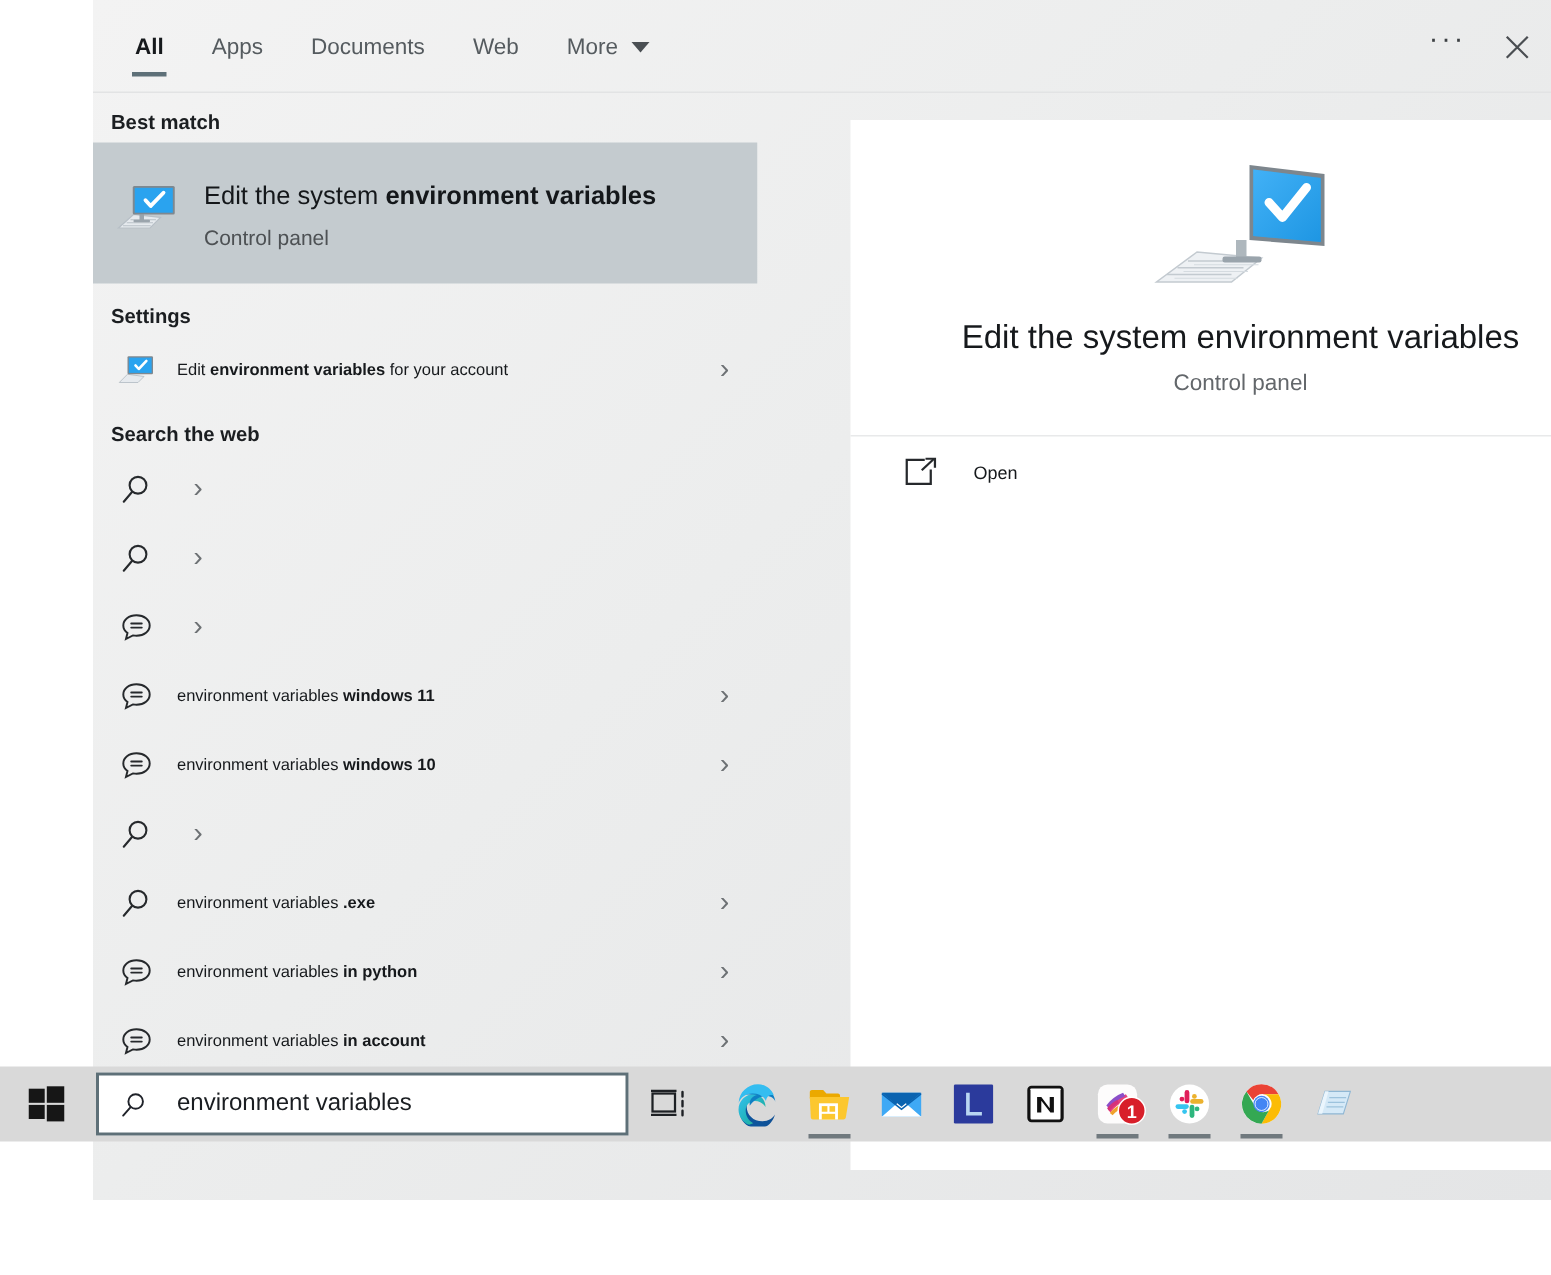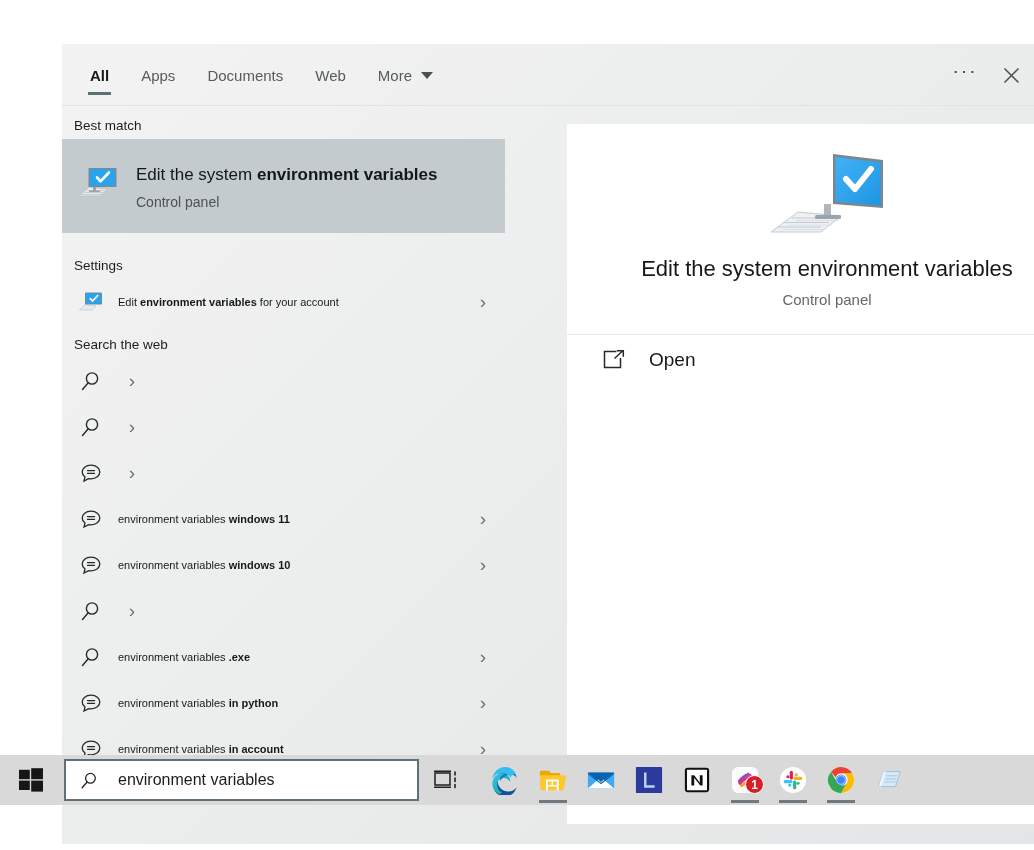--- a/index.html
+++ b/index.html
@@ -2,21 +2,21 @@
 <html><head>
 <meta charset="utf-8">
 <style>
   * { box-sizing: border-box; margin: 0; padding: 0; }
   html, body {
     width: 1034px; height: 850px;
     font-family: "Liberation Sans", sans-serif;
     background: #ffffff;
     overflow: hidden;
   }
-  #root { position: relative; width: 1034px; height: 761px; margin-top: 44px; }
+  #root { position: relative; width: 1034px; height: 761px; }
 
   
   .flyout {
     position: absolute; left: 62px; top: 0; width: 972px; height: 800px;
     background: linear-gradient(135deg,#f3f3f3 0%,#eceded 45%,#e4e5e6 100%);
     overflow: hidden;
   }
 
   
   .tabbar {
@@ -46,24 +46,24 @@
   }
   .winbtn.more { font-size: 19px; letter-spacing: 2px; line-height: 8px; padding-bottom: 8px; }
   .winbtn.close svg { display: block; }
 
   
   .results {
     position: absolute; left: 0; top: 62px; width: 443px; height: 738px;
     overflow: hidden;
   }
   .section-head {
-    font-size: 13.5px; font-weight: normal; color: #1b1e21;
+    font-size: 13.5px; font-weight: bold; color: #1b1e21;
     padding: 12px 0 6px 12px;
   }
-  .section-head.settings { padding-top: 25px; }
+  .section-head.settings { padding-top: 14px; }
 
   .row {
     display: flex; align-items: center; min-height: 45px;
     padding: 6px 8px 6px 12px; cursor: default; position: relative;
   }
   .row .ic {
     width: 34px; min-width: 34px; height: 34px;
     display: flex; align-items: center; justify-content: center; margin-right: 10px;
   }
   .row .txt { flex: 1; font-size: 11px; color: #16191c; line-height: 25px; }
@@ -90,21 +90,21 @@
     background: #ffffff;
   }
   .preview-head { padding: 22px 24px 26px; text-align: center; }
   .preview-title { font-size: 22px; color: #16191c; margin-top: 18px; }
   .preview-sub { font-size: 15px; color: #63676b; margin-top: 9px; }
   .preview-sep { height: 1px; background: #e8e9ea; margin: 0; }
   .action {
     display: flex; align-items: center; padding: 14px 0 14px 36px; cursor: default;
   }
   .action .ic { width: 30px; min-width: 30px; display: flex; align-items: center; }
-  .action .lbl { font-size: 19px; color: #16191c; margin-left: 16px; }
+  .action .lbl { font-size: 12px; color: #16191c; margin-left: 16px; }
 
   
   .taskbar {
     position: absolute; left: 0; bottom: 0; width: 1034px; height: 50px;
     background: #d9d9d9; display: flex; align-items: center;
   }
   .startbtn { width: 62px; height: 50px; display: flex; align-items: center; justify-content: center; cursor: default; }
   .searchbox {
     width: 355px; height: 42px; background: #ffffff; border: 2px solid #5e7078;
     display: flex; align-items: center; padding: 0 14px; margin-left: 2px; cursor: text;

